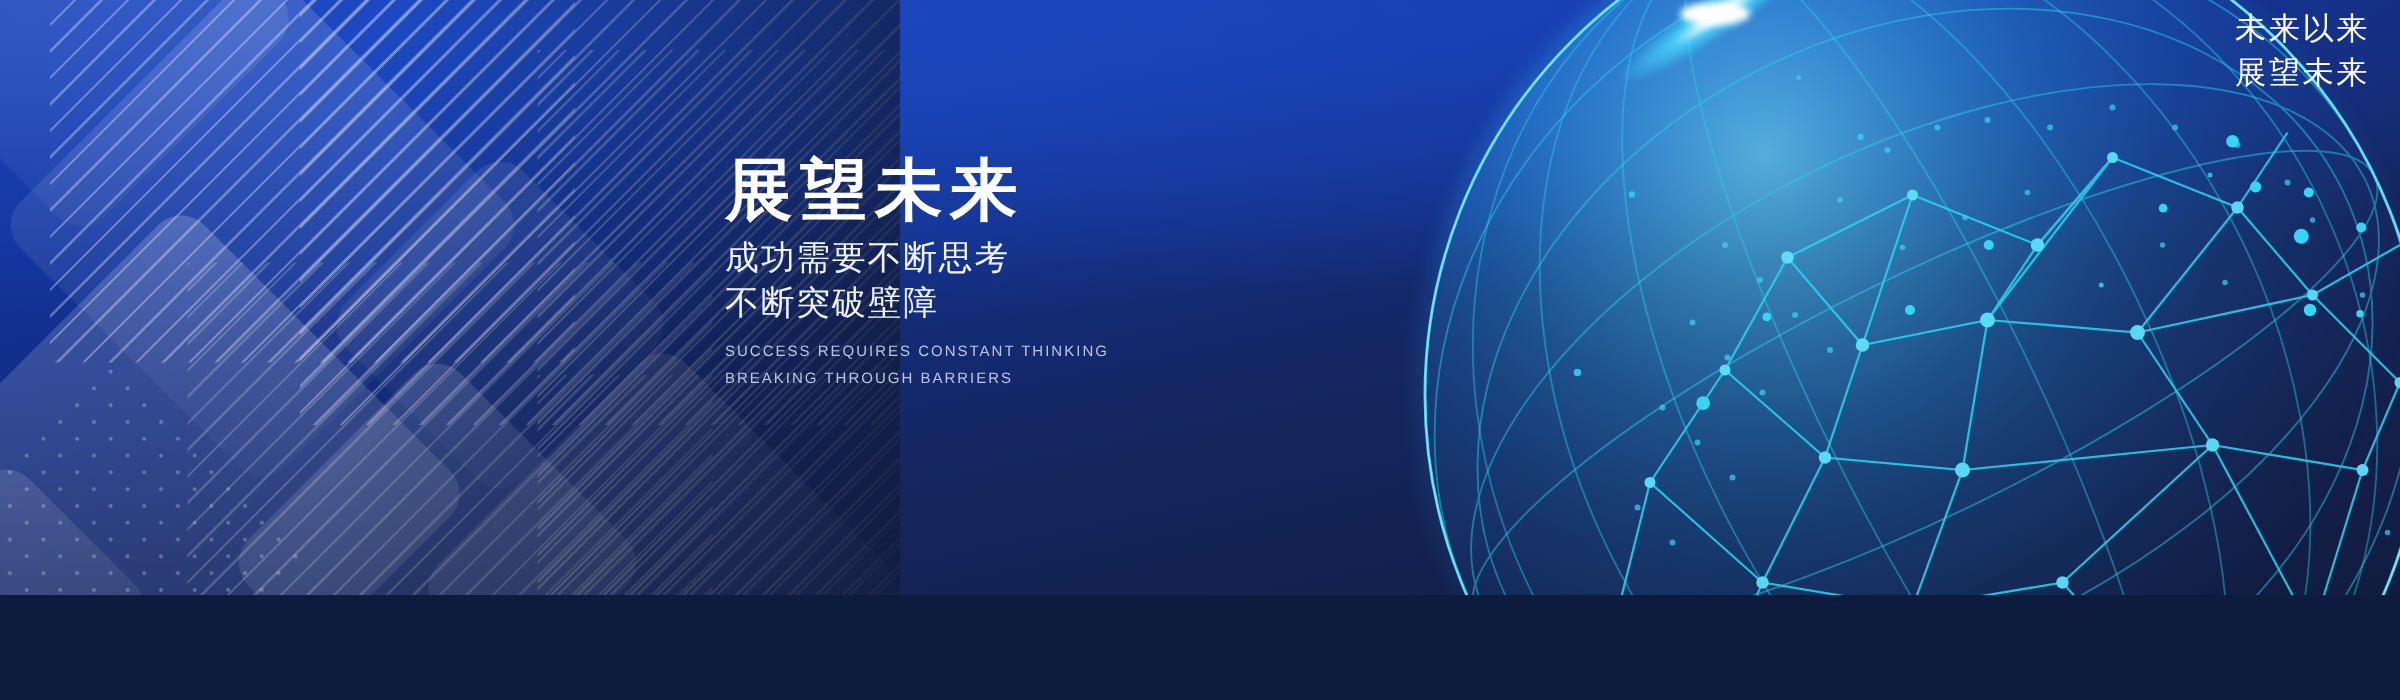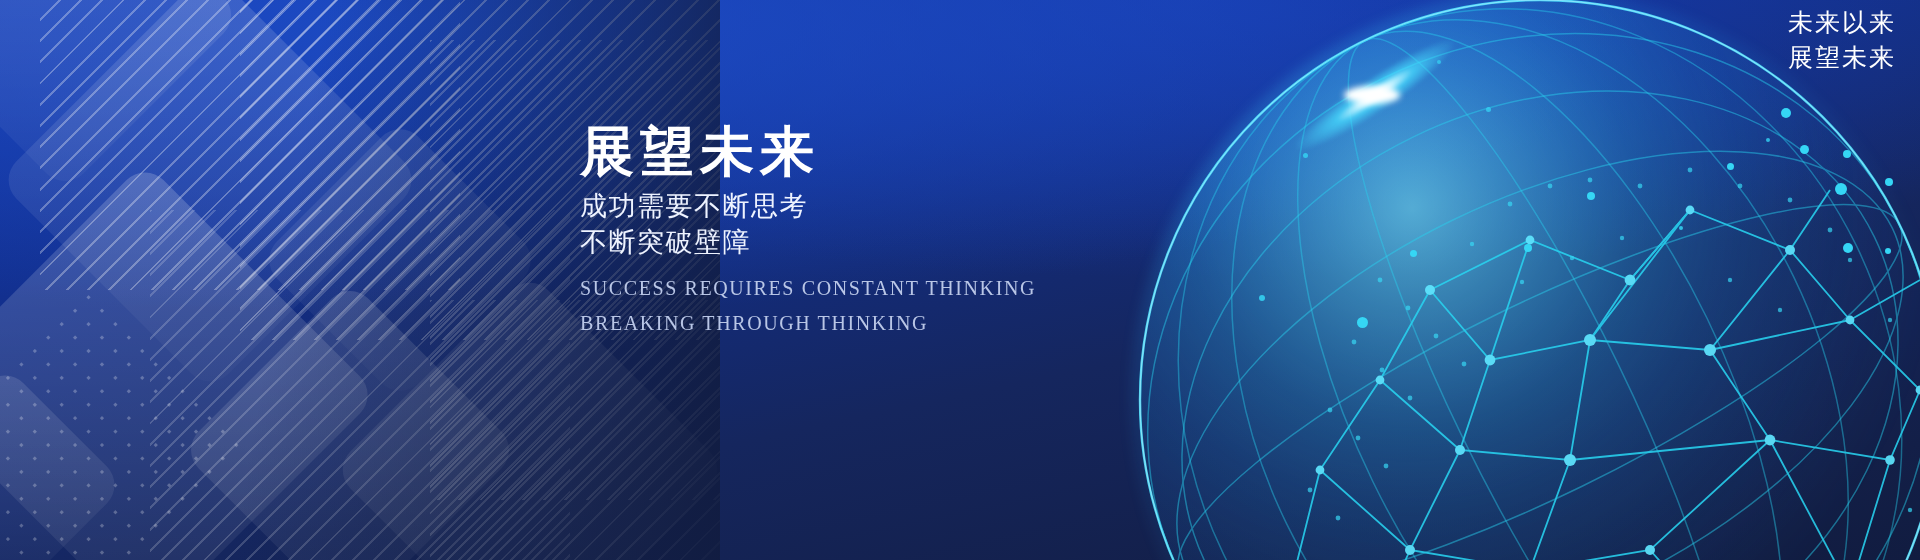--- a/index.html
+++ b/index.html
@@ -1,19 +1,19 @@
 <!DOCTYPE html>
 <html><head>
 <meta charset="utf-8">
 <style>
   html,body{margin:0;padding:0;background:#0d1b3e;}
   *{box-sizing:border-box;}
   #banner{
-    position:relative;width:1920px;height:560px;overflow:hidden;
-    font-family:Liberation Serif, serif;
+    position:relative;width:1920px;height:476px;overflow:hidden;
+    font-family:Liberation Sans, sans-serif;
     background:
       radial-gradient(110% 90% at 22% 4%, rgba(30,78,200,0.85) 0%, rgba(30,78,200,0) 58%),
       radial-gradient(90% 80% at 62% 0%, rgba(24,64,184,0.75) 0%, rgba(24,64,184,0) 62%),
       linear-gradient(168deg,#1438ad 0%, #123090 30%, #15265e 62%, #131f48 88%, #111c40 100%);
   }
   .layer{position:absolute;inset:0;}
   .nosel{pointer-events:none;}
 
   
   #left-geometry{width:720px;height:560px;left:0;top:0;overflow:hidden;}
@@ -81,21 +81,21 @@
   #title-en{
     font-size:46px;font-weight:300;color:#f2f6ff;letter-spacing:2.5px;
     line-height:1.05;margin:0 0 16px 0;white-space:nowrap;
   }
   .sub-cn{
     font-size:27px;font-weight:500;color:#eef3ff;letter-spacing:1.5px;
     line-height:1.32;white-space:nowrap;
   }
   #sub-en-block{margin-top:11px;}
   .sub-en{
-    font-size:20px;font-weight:400;color:#b9c6e6;letter-spacing:1.6px;
+    font-size:12px;font-weight:400;color:#b9c6e6;letter-spacing:1.6px;
     line-height:1.72;white-space:nowrap;
   }
 
   #corner-slogan{
     position:absolute;right:24px;top:6px;text-align:right;
   }
   .corner-line{
     font-size:25px;font-weight:500;color:#ffffff;letter-spacing:2px;
     line-height:1.38;white-space:nowrap;
   }
@@ -286,17 +286,17 @@
     <div class="corner-line">未来以来</div>
     <div class="corner-line">展望未来</div>
   </div>
 
   <div id="headline-block">
     <h1 id="title-cn">展望未来</h1>
     <div class="sub-cn">成功需要不断思考</div>
     <div class="sub-cn">不断突破壁障</div>
     <div id="sub-en-block">
       <div class="sub-en">SUCCESS REQUIRES CONSTANT THINKING</div>
-      <div class="sub-en">BREAKING THROUGH THINKING</div>
+      <div class="sub-en">BREAKING THROUGH BARRIERS</div>
     </div>
   </div>
 
 </div>
 
 </body></html>

